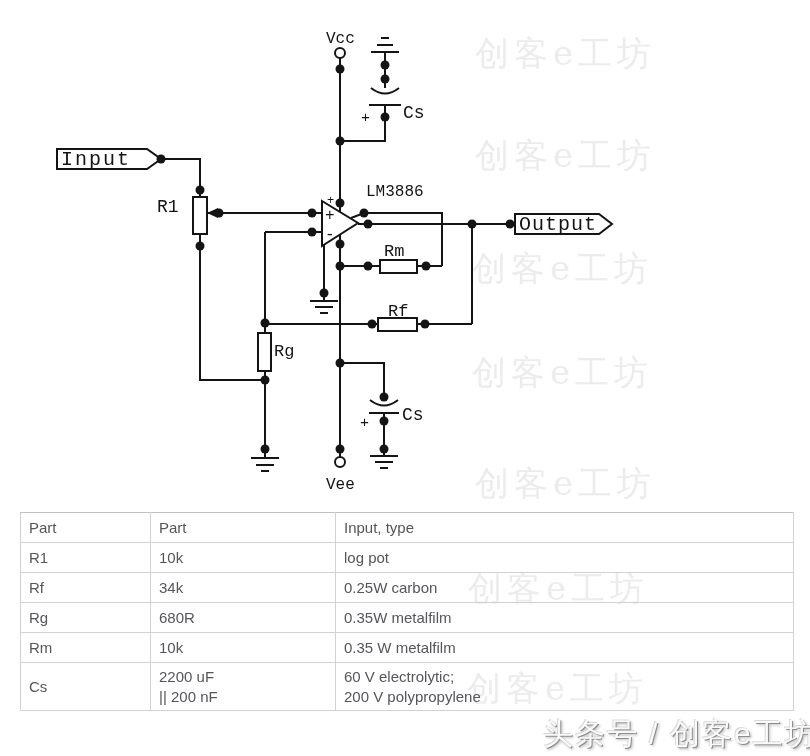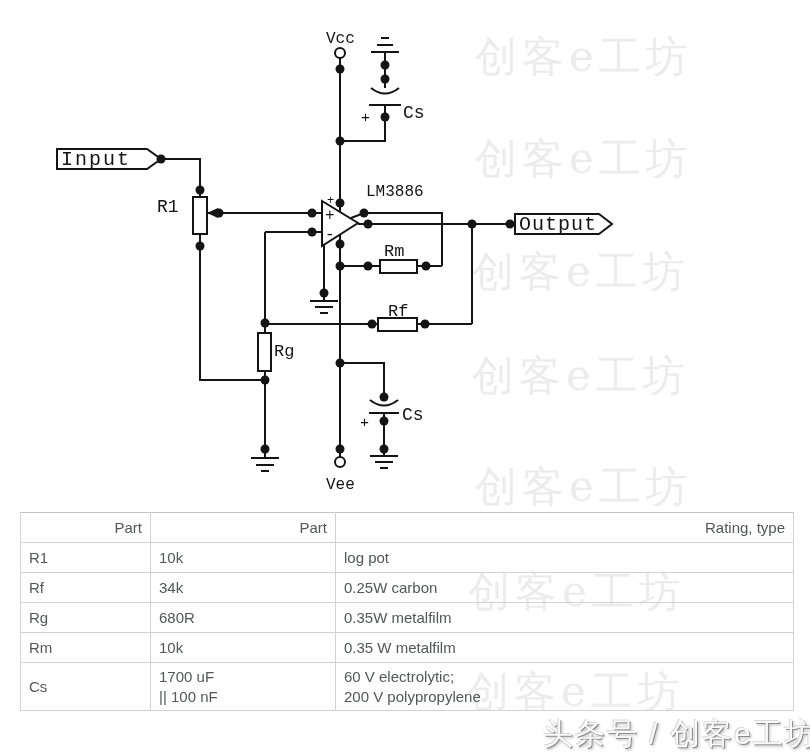--- a/index.html
+++ b/index.html
@@ -3,21 +3,21 @@
 <meta charset="utf-8">
 <style>
   html,body{margin:0;padding:0;}
   body{
     width:810px;height:756px;position:relative;background:#ffffff;
     font-family:"Liberation Sans",sans-serif;overflow:hidden;
   }
   
   .wm{
     position:absolute;font-family:"DejaVu Serif",serif;
-    font-size:42px;line-height:1;color:#ececec;letter-spacing:5px;
+    font-size:34px;line-height:1;color:#ececec;letter-spacing:5px;
     white-space:nowrap;z-index:1;user-select:none;
   }
   .footer-brand{
     position:absolute;left:543px;top:714px;z-index:3;
     font-family:"Liberation Sans",sans-serif;font-size:30px;letter-spacing:2px;
     color:#fafafa;white-space:nowrap;
     text-shadow:1px 1px 0 #8c8c8c,-1px -1px 0 #d8d8d8,2px 2px 3px #b5b5b5;
   }
   
   #schem{position:absolute;left:0;top:0;z-index:2;}
@@ -28,21 +28,21 @@
     border-collapse:collapse;table-layout:fixed;
     font-size:15px;color:#54565a;background:transparent;
   }
   .parts col.c1{width:130px}
   .parts col.c2{width:185px}
   .parts col.c3{width:458px}
   .parts th,.parts td{
     border:1px solid #d2d2d2;font-weight:normal;text-align:left;
     padding:0 8px;vertical-align:middle;background:transparent;
   }
-  .parts th{height:29px;border-top:1px solid #c3c3c3;text-align:right;}
+  .parts th{height:29px;border-top:1px solid #c3c3c3;}
   .parts td{height:29px;}
   .parts tr.tall td{height:47px;}
   .parts .cell-line{line-height:20px;}
 </style>
 </head>
 <body>
 
 <div class="wm" style="left:475px;top:36px">创客e工坊</div>
 <div class="wm" style="left:475px;top:138px">创客e工坊</div>
 <div class="wm" style="left:472px;top:251px">创客e工坊</div>
@@ -171,21 +171,21 @@
 <table class="parts">
   <colgroup>
       <col class="c1">
       <col class="c2">
       <col class="c3">
     </colgroup>
   <tbody>
       <tr>
     <th>Part</th>
     <th>Part</th>
-    <th>Rating, type</th>
+    <th>Input, type</th>
   </tr>
   <tr>
     <td>R1</td>
     <td>10k</td>
     <td>log pot</td>
   </tr>
   <tr>
     <td>Rf</td>
     <td>34k</td>
     <td>0.25W carbon</td>
@@ -196,22 +196,22 @@
     <td>0.35W metalfilm</td>
   </tr>
   <tr>
     <td>Rm</td>
     <td>10k</td>
     <td>0.35 W metalfilm</td>
   </tr>
   <tr class="tall">
     <td>Cs</td>
     <td>
-      <div class="cell-line">1700 uF</div>
-      <div class="cell-line">|| 100 nF</div>
+      <div class="cell-line">2200 uF</div>
+      <div class="cell-line">|| 200 nF</div>
     </td>
     <td>
       <div class="cell-line">60 V electrolytic;</div>
       <div class="cell-line">200 V polypropylene</div>
     </td>
   </tr>
 </tbody>
   </table>
 
 <div class="footer-brand">头条号 / 创客e工坊</div>

